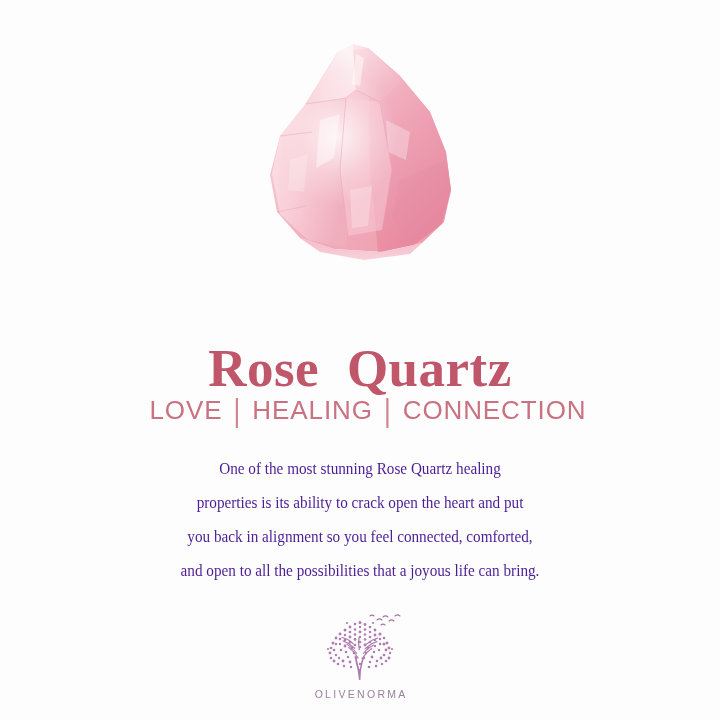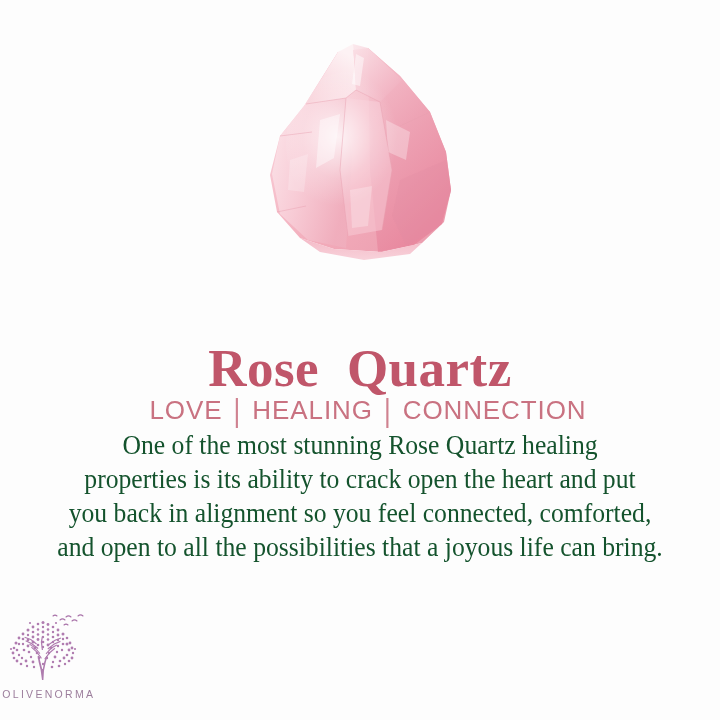--- a/index.html
+++ b/index.html
@@ -80,45 +80,45 @@
     color: #cf8290;
     font-weight: 300;
     padding: 0 3px;
     display: inline-block;
     transform: scaleY(1.22);
   }
 
   
   .body-text {
     position: absolute;
-    top: 428px;
+    top: 452px;
     left: 0;
     width: 720px;
     text-align: center;
-    color: #14532d;
+    color: #4c1d95;
     font-family: "Liberation Serif", serif;
-    font-size: 27px;
+    font-size: 16px;
     line-height: 34px;
     font-weight: normal;
   }
   .body-text .ln {
     display: block;
     white-space: nowrap;
     transform: scaleX(0.95);
   }
 
   
   .logo {
     position: absolute;
     top: 612px;
     left: 0;
     width: 720px;
     display: flex;
     flex-direction: column;
-    align-items: flex-start;
+    align-items: center;
   }
   .logo-mark {
     display: block;
   }
   .logo-word {
     margin-top: 2px;
     font-family: "Liberation Sans", sans-serif;
     font-size: 10.5px;
     letter-spacing: 2.3px;
     color: #9c7e9c;

